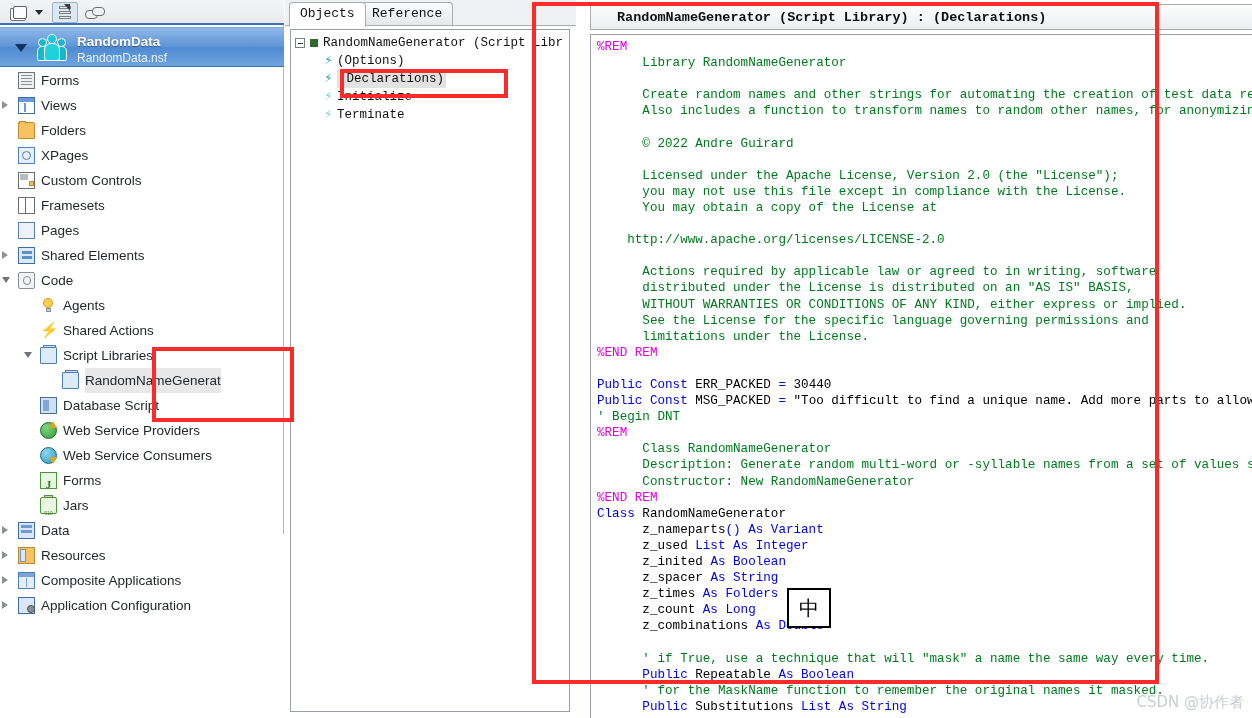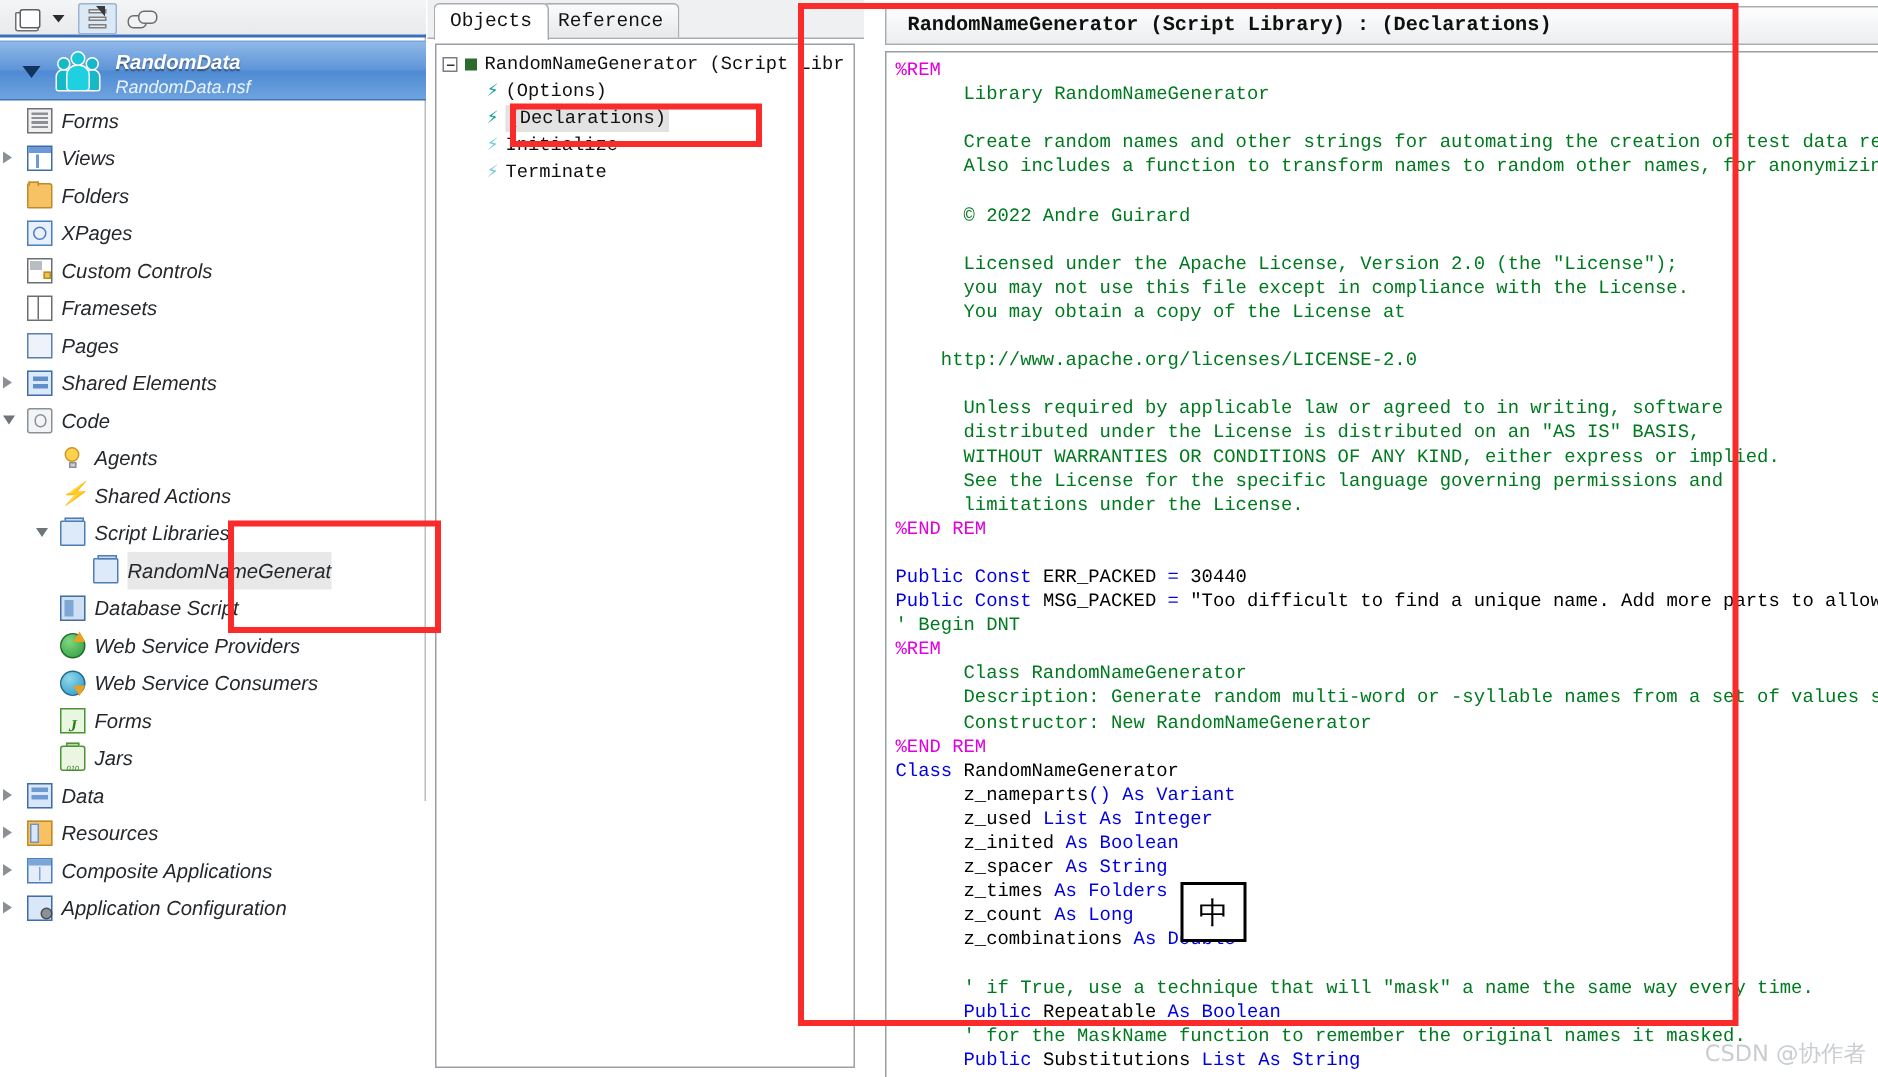--- a/index.html
+++ b/index.html
@@ -11,21 +11,20 @@
     -webkit-font-smoothing:antialiased;
   }
   #app{position:relative;width:1252px;height:718px;}
 
   
   .nav-pane{
     position:absolute;left:0;top:0;width:284px;height:534px;
     background:#ffffff;
     border-right:1px solid #b8bcc0;
     box-sizing:border-box;
-    font-style:italic;
   }
   .nav-toolbar{
     position:absolute;left:0;top:0;width:284px;height:25px;
     background:linear-gradient(to bottom,#f4f5f7 0%,#e8eaec 100%);
     border-bottom:2px solid #3b6fb8;
     box-sizing:border-box;
   }
   .tb-btn{
     position:absolute;top:2px;height:21px;
     display:flex;align-items:center;justify-content:center;
@@ -180,21 +179,21 @@
   
   .code-pane{
     position:absolute;left:582px;top:0;width:670px;height:718px;
     background:#ffffff;box-sizing:border-box;
   }
   .code-head{
     position:absolute;left:8px;top:4px;right:0;height:26px;
     background:linear-gradient(to bottom,#fdfdfd,#eceef0);
     border:1px solid #a9adb1;border-right:none;box-sizing:border-box;
     font-family:"Liberation Mono", monospace;font-size:13.5px;font-weight:bold;color:#101010;
-    line-height:25px;padding-left:14px;white-space:nowrap;overflow:hidden;
+    line-height:25px;padding-left:26px;white-space:nowrap;overflow:hidden;
   }
   .code-body{
     position:absolute;left:8px;top:34px;right:0;bottom:0;
     border:1px solid #9aa0a6;border-right:none;border-bottom:none;background:#fff;
     box-sizing:border-box;overflow:hidden;
   }
   .code-scroll{position:absolute;left:6px;top:4px;right:0;top:4px;}
   .cl{
     height:16.1px;line-height:16.1px;white-space:pre;
     font-family:"Liberation Mono", monospace;font-size:12.6px;
@@ -410,21 +409,21 @@
           <div class="cl"><span class="cmt">      Also includes a function to transform names to random other names, for anonymizing</span></div>
           <div class="cl">&nbsp;</div>
           <div class="cl"><span class="cmt">      © 2022 Andre Guirard</span></div>
           <div class="cl">&nbsp;</div>
           <div class="cl"><span class="cmt">      Licensed under the Apache License, Version 2.0 (the "License");</span></div>
           <div class="cl"><span class="cmt">      you may not use this file except in compliance with the License.</span></div>
           <div class="cl"><span class="cmt">      You may obtain a copy of the License at</span></div>
           <div class="cl">&nbsp;</div>
           <div class="cl"><span class="cmt">    http://www.apache.org/licenses/LICENSE-2.0</span></div>
           <div class="cl">&nbsp;</div>
-          <div class="cl"><span class="cmt">      Unless required by applicable law or agreed to in writing, software</span></div>
+          <div class="cl"><span class="cmt">      Actions required by applicable law or agreed to in writing, software</span></div>
           <div class="cl"><span class="cmt">      distributed under the License is distributed on an "AS IS" BASIS,</span></div>
           <div class="cl"><span class="cmt">      WITHOUT WARRANTIES OR CONDITIONS OF ANY KIND, either express or implied.</span></div>
           <div class="cl"><span class="cmt">      See the License for the specific language governing permissions and</span></div>
           <div class="cl"><span class="cmt">      limitations under the License.</span></div>
           <div class="cl"><span class="dir">%END REM</span></div>
           <div class="cl">&nbsp;</div>
           <div class="cl"><span class="kw">Public Const </span><span class="txt">ERR_PACKED </span><span class="kw">= </span><span class="txt">30440</span></div>
           <div class="cl"><span class="kw">Public Const </span><span class="txt">MSG_PACKED </span><span class="kw">= </span><span class="txt">"Too difficult to find a unique name. Add more parts to allow</span></div>
           <div class="cl"><span class="cmt">' Begin DNT</span></div>
           <div class="cl"><span class="dir">%REM</span></div>

